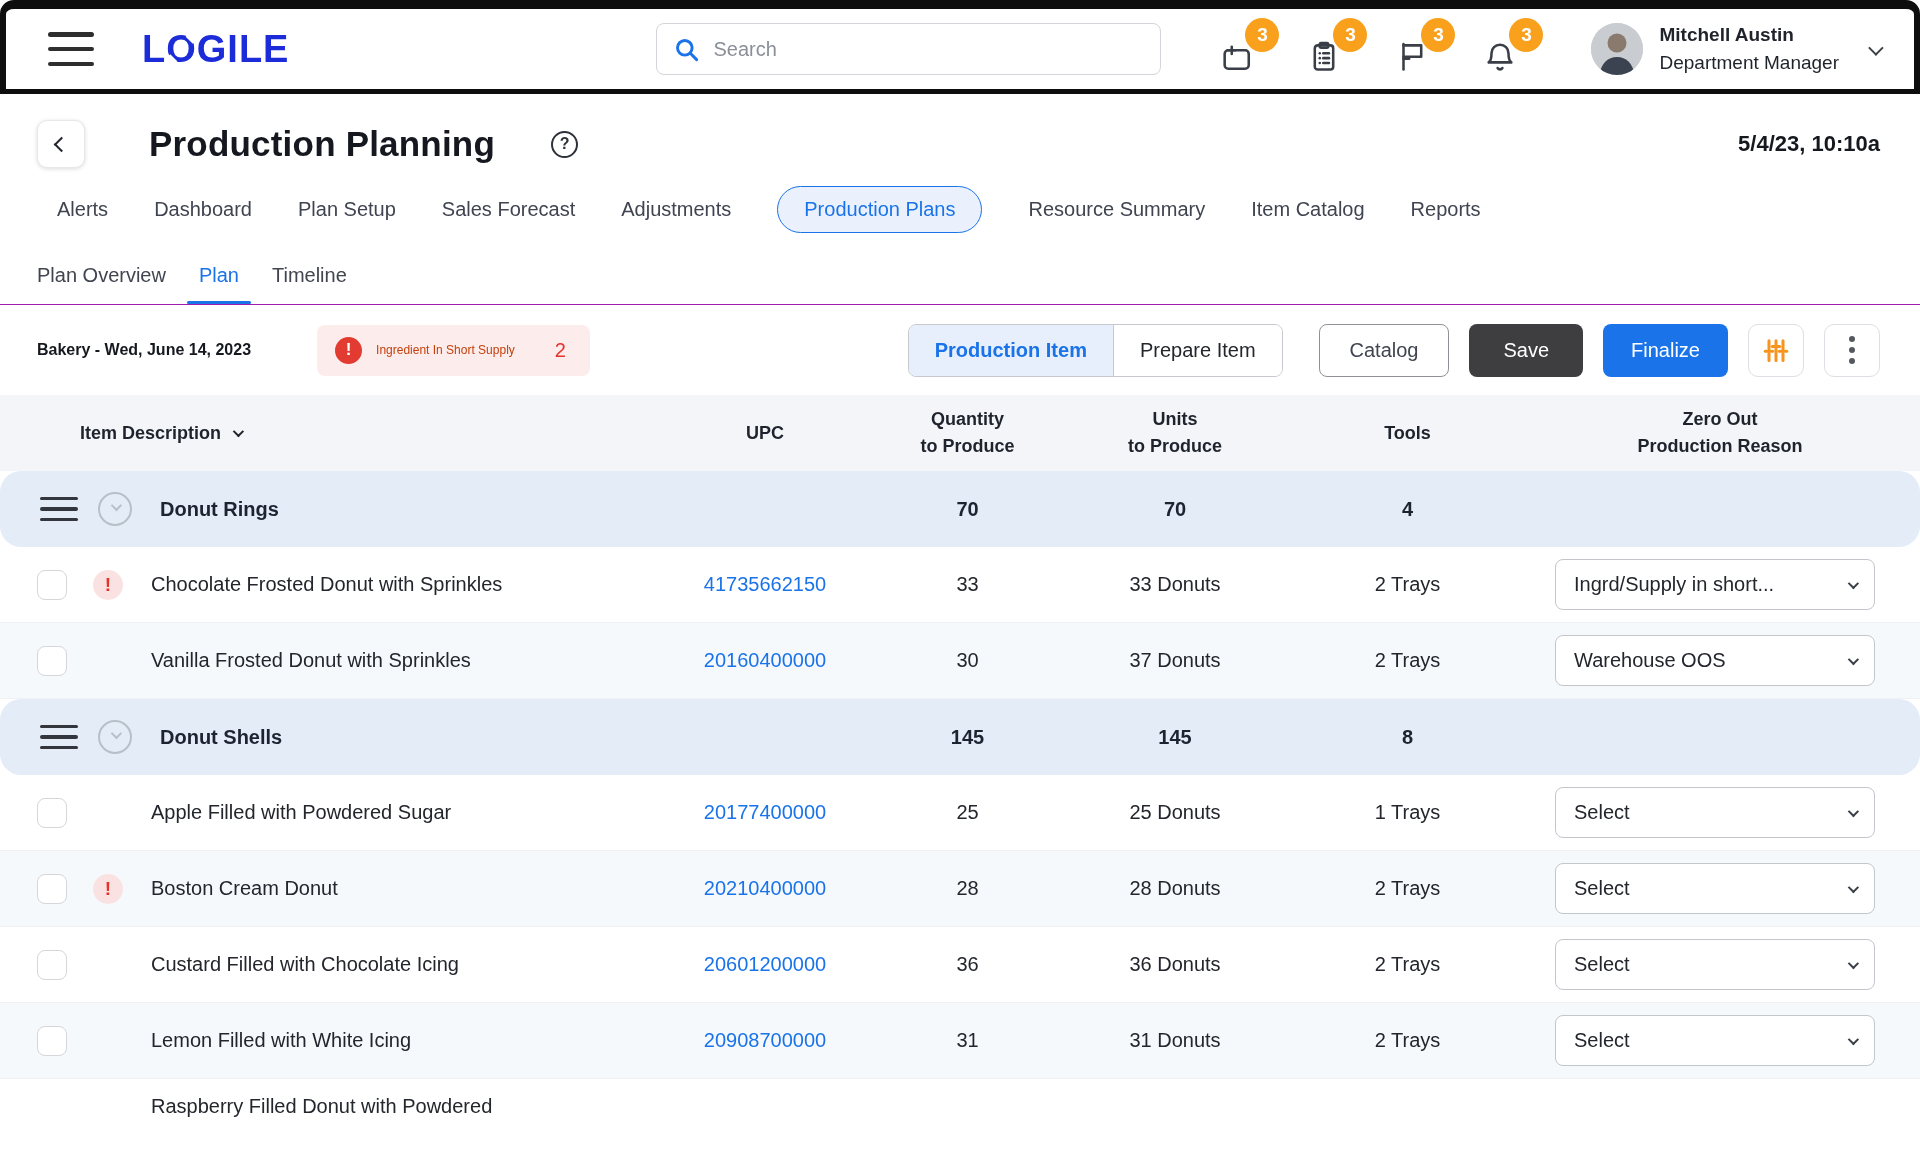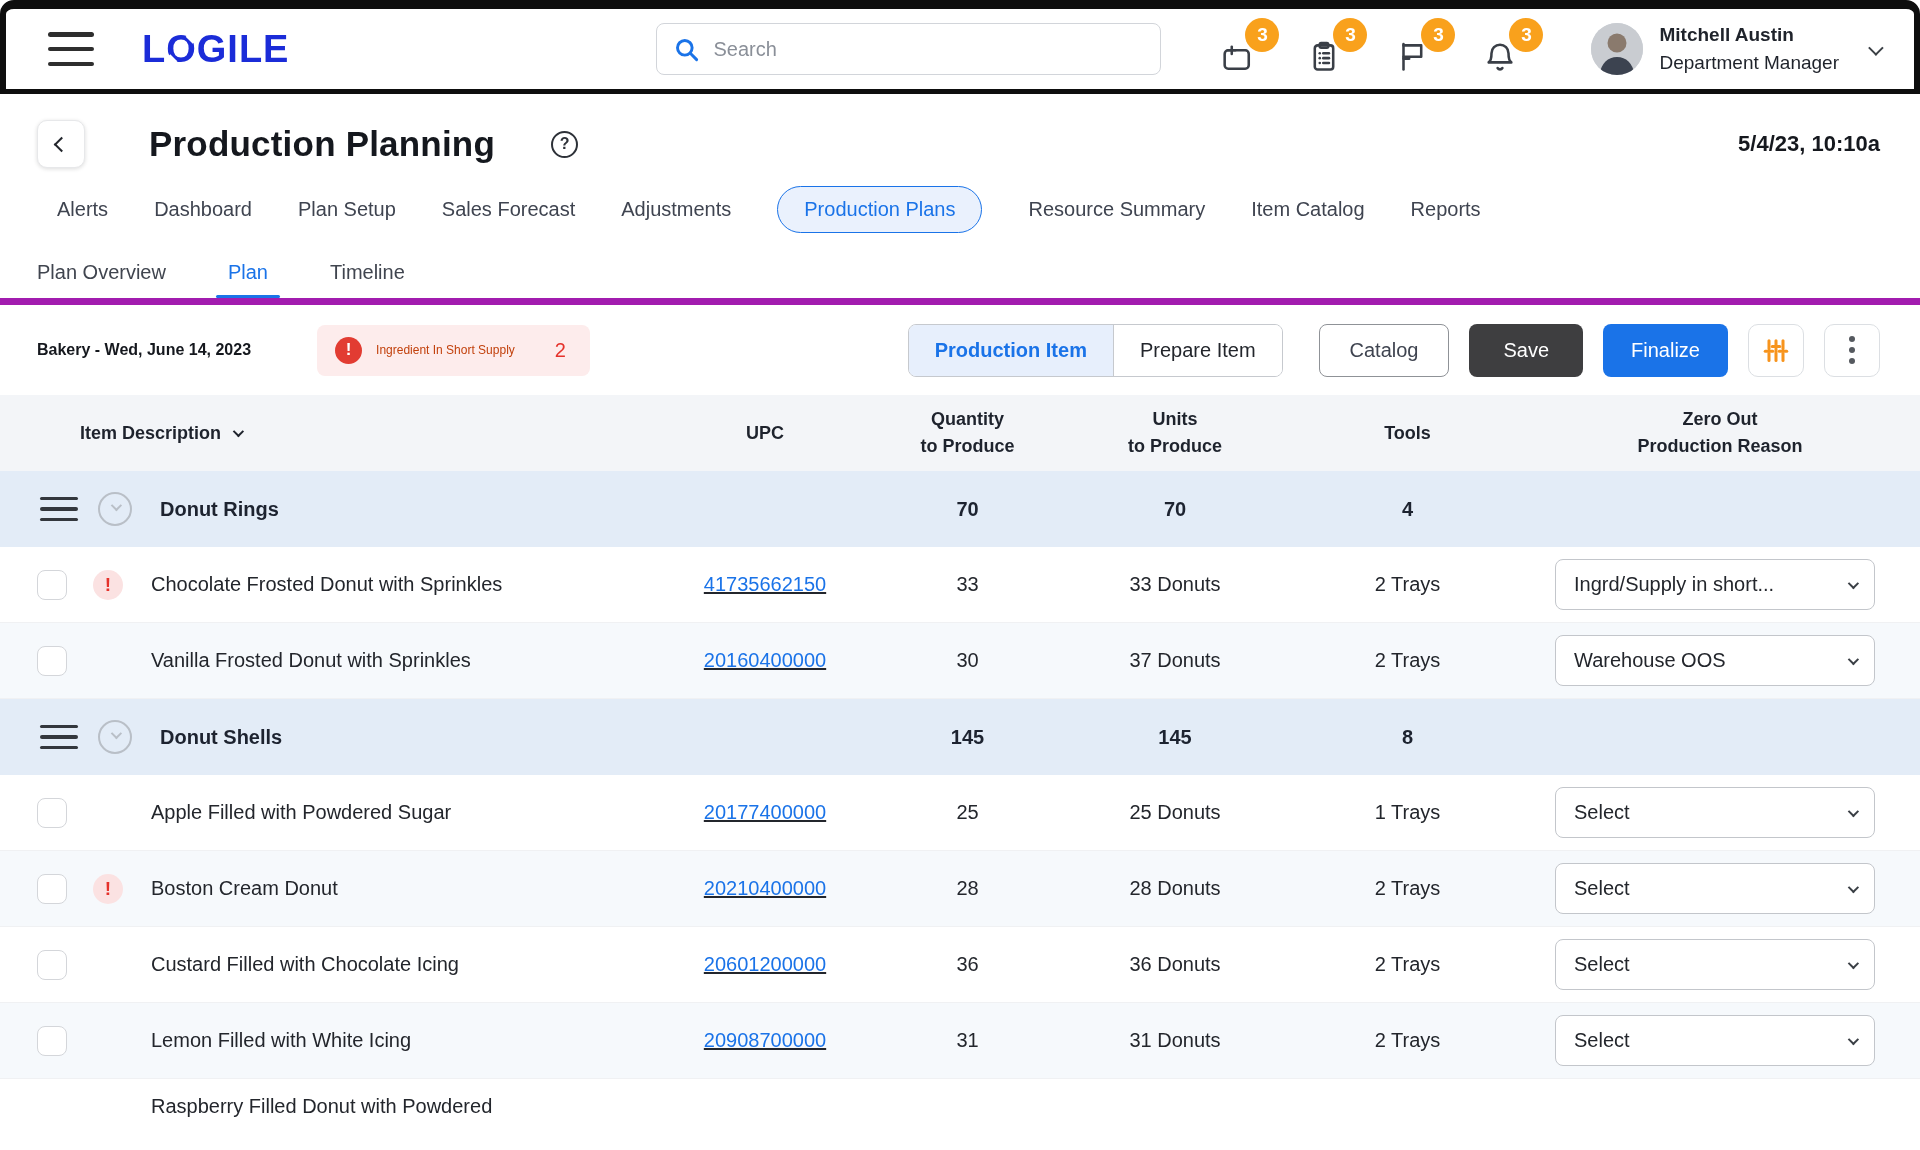--- a/index.html
+++ b/index.html
@@ -55,21 +55,21 @@
     display:flex; align-items:center; justify-content:center; font-size:16px; font-weight:700; color:#2d3138; }
   .datetime { margin-left:auto; font-size:22px; font-weight:700; color:#15181e; }
 
   
   .main-tabs { display:flex; align-items:center; gap:46px; padding:10px 40px 14px 57px; }
   .tab { font-size:20px; color:#3f4450; cursor:pointer; white-space:nowrap; }
   .tab.active { color:#1a73e8; font-weight:400; background:#eaf1fd; border:1.5px solid #1a73e8;
     border-radius:999px; padding:11px 26px; }
 
   
-  .sub-tabs { display:flex; gap:62px; padding:0 40px 0 37px; height:58px; border-bottom:7px solid #a21caf; }
+  .sub-tabs { display:flex; gap:33px; padding:0 40px 0 37px; height:58px; border-bottom:1px solid #a21caf; }
   .sub-tab { height:100%; display:flex; align-items:center; font-size:20px; color:#40454f; cursor:pointer; position:relative; }
   .sub-tab.active { color:#1a73e8; font-weight:500; }
   .sub-tab.active::after { content:""; position:absolute; left:-12px; right:-12px; bottom:0; height:3px;
     background:#1a73e8; border-radius:2px; }
 
   
   .toolbar { display:flex; align-items:center; padding:0 40px 0 37px; height:90px; }
   .context-title { font-size:16px; font-weight:700; color:#15181e; white-space:nowrap; }
   .alert-pill { margin-left:66px; display:flex; align-items:center; background:#fdecec; border-radius:8px;
     padding:12px 24px 12px 18px; cursor:pointer; }
@@ -95,24 +95,24 @@
   .th { display:flex; flex-direction:column; justify-content:center; text-align:center; line-height:1.5; }
   .th.col-name { flex:1; flex-direction:row; align-items:center; justify-content:flex-start; text-align:left; padding-left:80px; gap:12px; cursor:pointer; }
   .col-upc { width:230px; flex:none; }
   .col-qty { width:175px; flex:none; }
   .col-units { width:240px; flex:none; }
   .col-tools { width:225px; flex:none; }
   .col-reason { width:400px; flex:none; }
 
   .row { display:flex; align-items:center; height:76px; background:#fff; border-bottom:1px solid #f0f1f3; font-size:20px; }
   .row.tint { background:#f6f9fc; }
-  .row.group { background:#e3ecf7; border-bottom:none; font-weight:700; color:#1d2330; }
+  .row.group { background:#e3ecf7; border-bottom:none; font-weight:700; color:#1d2330;border-radius:21px; }
   .row .cell { display:flex; align-items:center; justify-content:center; }
   .name-cell { flex:1; justify-content:flex-start !important; min-width:0; }
-  .c-upc { width:230px; flex:none;text-decoration:underline; }
+  .c-upc { width:230px; flex:none; }
   .c-qty { width:175px; flex:none; }
   .c-units { width:240px; flex:none; }
   .c-tools { width:225px; flex:none; }
   .c-reason { width:400px; flex:none; padding:0 45px 0 35px; }
 
   .checkbox { width:30px; height:30px; border:1.5px solid #d4d6da; border-radius:8px; background:#fff; margin-left:37px; flex:none; cursor:pointer; }
   .row-alert { width:30px; height:30px; border-radius:50%; background:#fbe2e2; margin-left:26px; flex:none;
     display:flex; align-items:center; justify-content:center; }
   .row-alert .ex { color:#e5322b; font-weight:800; font-size:19px; }
   .row-alert.hidden-keep { visibility:hidden; }

